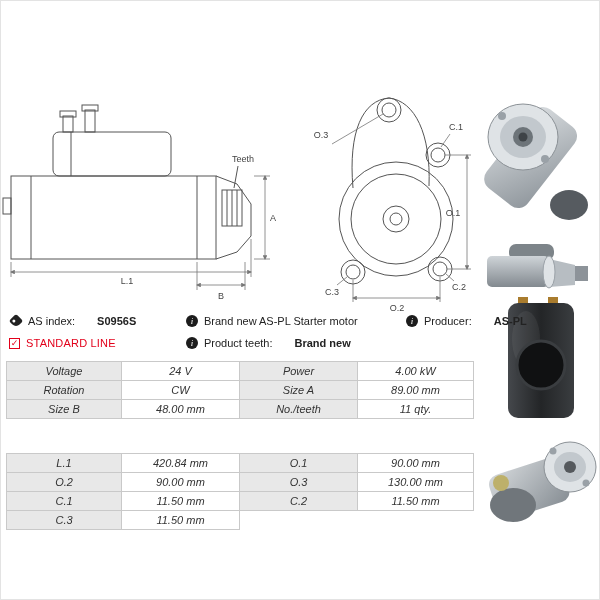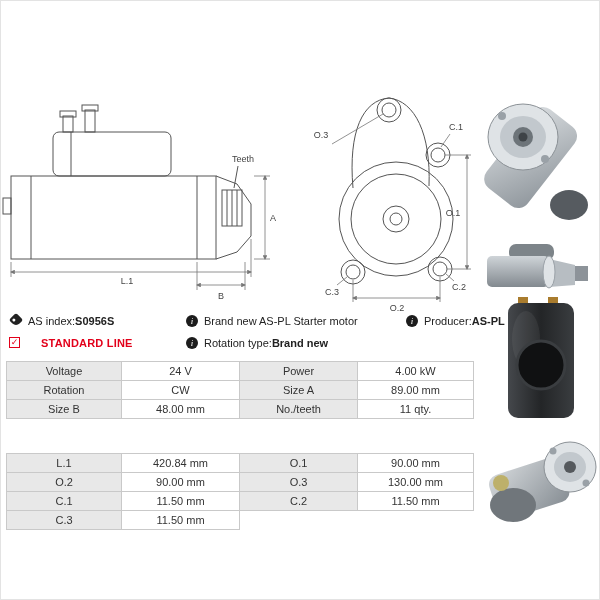--- a/index.html
+++ b/index.html
@@ -2,37 +2,37 @@
 <html style="--accent-red: #e2001a; --label-bg: #e8e8e8; --table-border: #c9c9c9; --drawing-line: #555555;"><head>
 <meta charset="utf-8">
 <style>
   * { margin:0; padding:0; box-sizing:border-box; }
   html,body { width:600px; height:600px; }
   body { font-family:"Liberation Sans", sans-serif; background:#fff; color:#333; }
   #page { position:relative; width:600px; height:600px; background:#fff; border:1px solid #e3e3e3; overflow:hidden; }
   .abs { position:absolute; }
 
   
-  .info-line { display:flex; align-items:flex-start; font-size:11px; color:#222; margin-bottom:10px; white-space:nowrap; }
-  .info-line b { margin-left:0; }
+  .info-line { display:flex; align-items:center; font-size:11px; color:#222; margin-bottom:10px; white-space:nowrap; }
+  .info-line b { margin-left:22px; }
   .info-line .lbl-txt { margin-right:0; }
   .info-icon { flex:none; width:12px; height:12px; border-radius:50%; background:#1c1c1c; color:#fff;
                font-size:9px; font-style:italic; font-family:"Liberation Serif", serif;
                display:inline-flex; align-items:center; justify-content:center; margin-right:6px; }
   .tag-icon { flex:none; width:10px; height:10px; background:#222; border-radius:2px 2px 2px 5px;
               transform:rotate(-45deg); position:relative; margin:0 7px 0 2px; }
   .tag-icon::after { content:""; position:absolute; width:3px; height:3px; background:#fff; border-radius:50%; top:2px; left:2px; }
   .check-icon { flex:none; width:11px; height:11px; border:1px solid var(--accent-red,#e2001a); color:var(--accent-red,#e2001a);
                 font-size:9px; line-height:9px; display:inline-flex; align-items:center; justify-content:center; margin-right:6px; }
-  .standard-line { color:var(--accent-red,#e2001a); font-weight:bold; letter-spacing:.2px;margin-left:15px; }
+  .standard-line { color:var(--accent-red,#e2001a); font-weight:normal; letter-spacing:.2px; }
 
   
   table.spec { border-collapse:collapse; table-layout:fixed; width:467px; font-size:11px; }
   table.spec td { border:1px solid var(--table-border,#c9c9c9); text-align:center; vertical-align:middle;
-                  padding:2px 4px; height:19px; color:#333; line-height:1.15; word-wrap:break-word; }
+                  padding:2px 4px; height:19px; color:#333; line-height:1.15; word-wrap:break-word;font-style:italic; }
   table.spec td.lbl { background:var(--label-bg,#e8e8e8); }
   table.spec td.empty { border:none; background:#fff; }
 
   svg text { font-family:"Liberation Sans", sans-serif; }
 </style>
 </head>
 <body>
 
 <div id="page">
 
@@ -195,21 +195,21 @@
     </div>
   </div>
 
   <div class="abs" style="left:185px; top:314px; width:218px">
     <div class="info-line">
       <span class="info-icon">i</span>
       <span>Brand new AS-PL Starter motor</span>
     </div>
     <div class="info-line">
       <span class="info-icon">i</span>
-      <span>Rotation type:</span>
+      <span>Product teeth:</span>
       <b>Brand new</b>
     </div>
   </div>
 
   <div class="abs" style="left:405px; top:314px; width:190px">
     <div class="info-line">
       <span class="info-icon">i</span>
       <span>Producer:</span>
       <b>AS-PL</b>
     </div>

